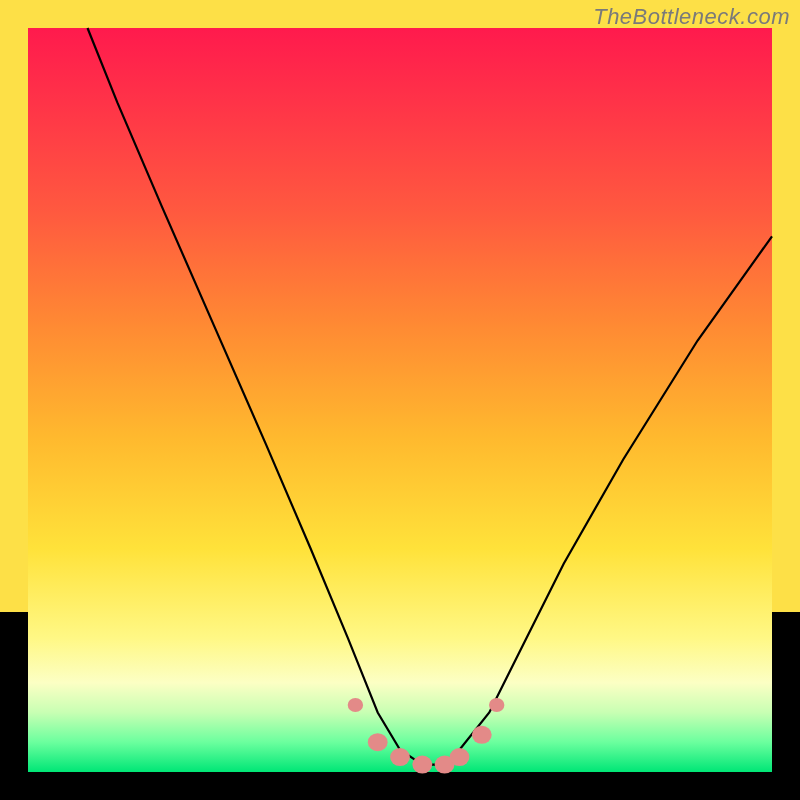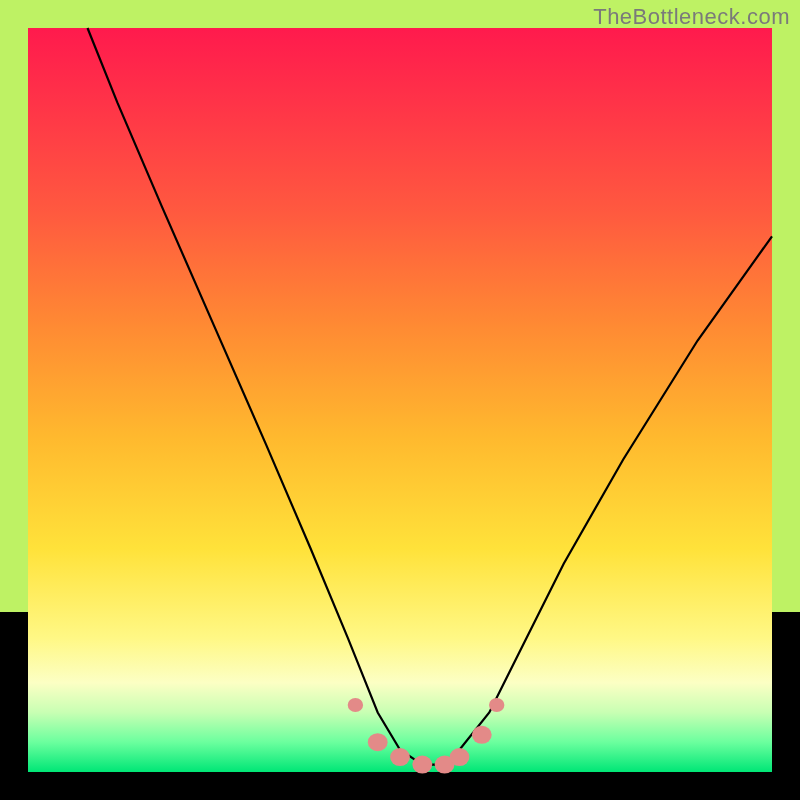--- a/index.html
+++ b/index.html
@@ -10,21 +10,22 @@
     background: #000;
     overflow: hidden;
     font-family: Arial, Helvetica, sans-serif;
   }
   .frame {
     position: absolute;
     left: 0;
     top: 0;
     width: 800px;
     height: 612px;
-    background: #bef264;
+    background: #fde047;
+    font-style: italic;
   }
   .plot {
     position: absolute;
     left: 28px;
     top: 28px;
     width: 744px;
     height: 744px;
     
     background: linear-gradient(
       to bottom,

